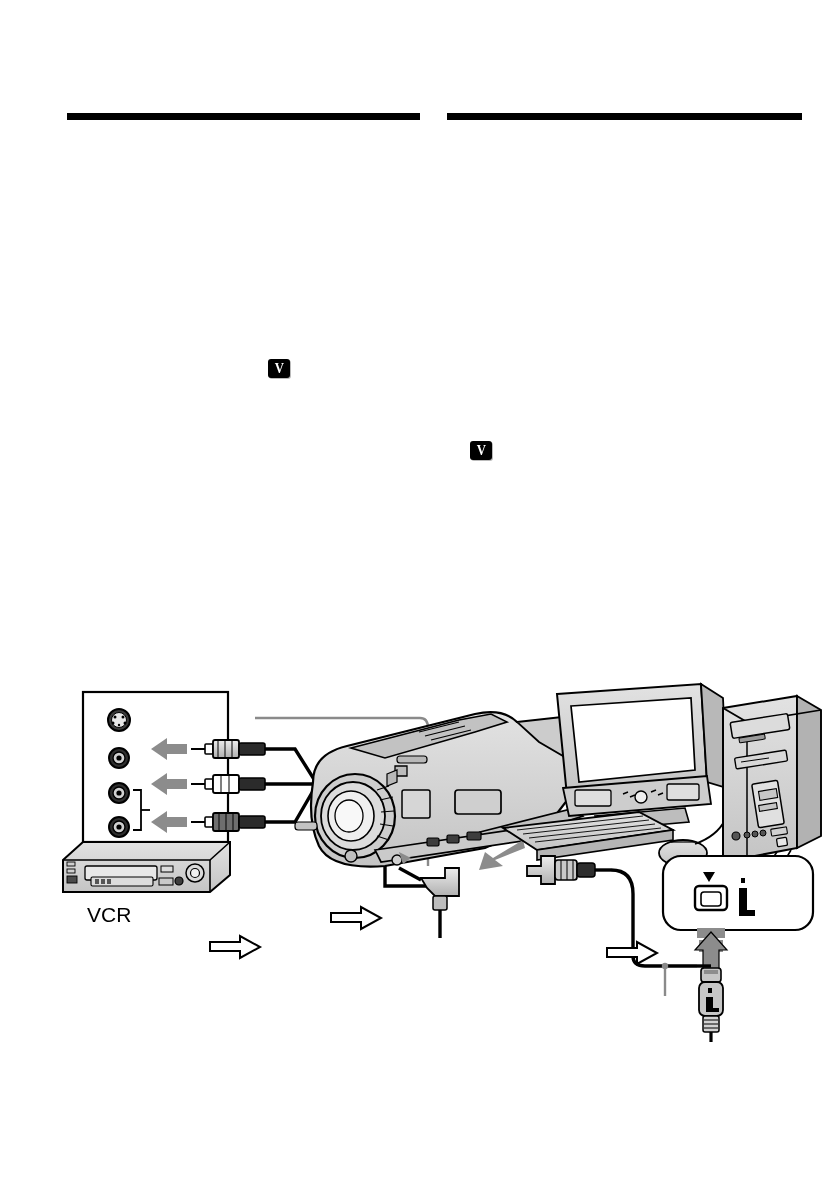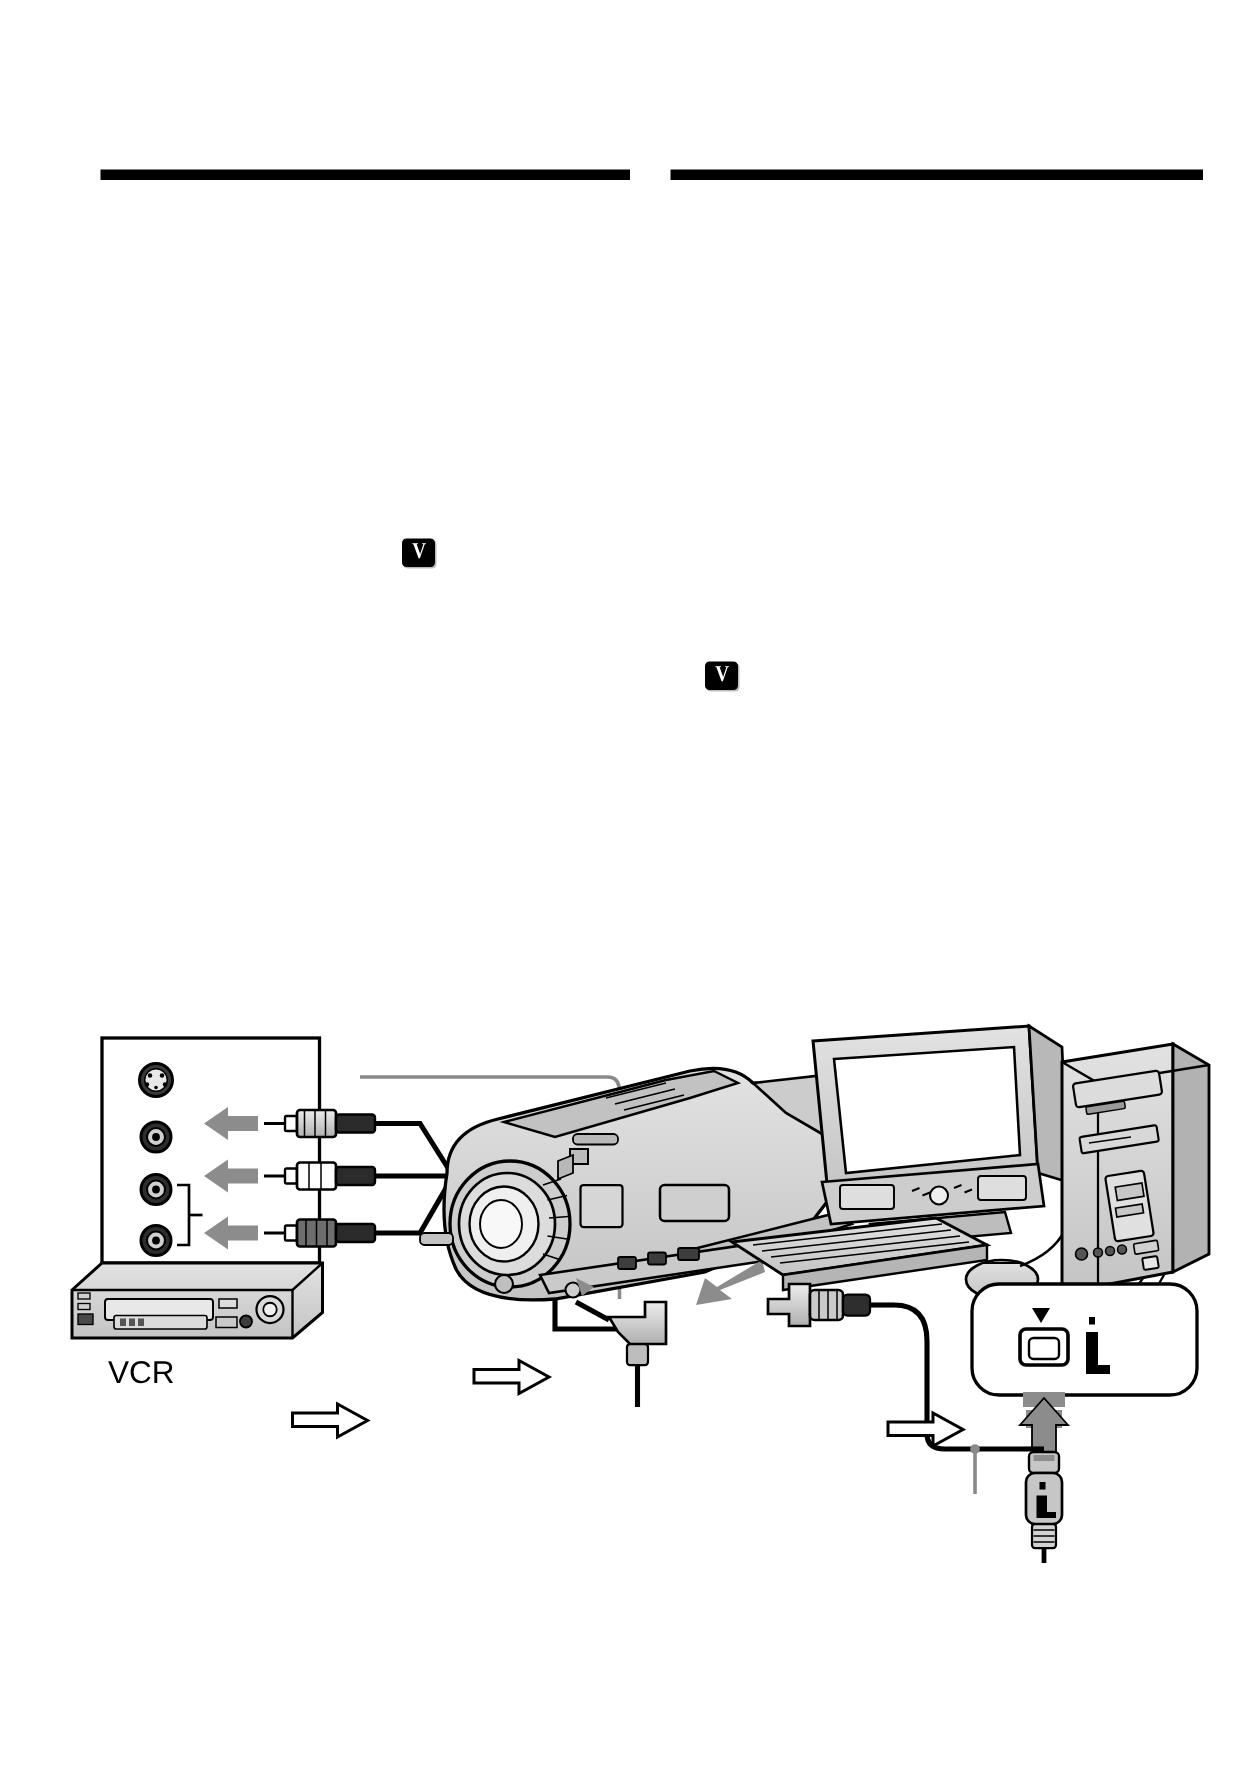--- a/index.html
+++ b/index.html
@@ -23,21 +23,21 @@
   #dv-mark-1{left:268px;top:359px;}
   #dv-mark-2{left:470px;top:441px;}
 
   
   .col{position:absolute;top:140px;width:353px;height:520px;}
   #col-left{left:67px;}
   #col-right{left:447px;}
   .col .body-text{font-size:11px;line-height:15px;color:#000;white-space:pre-wrap;}
 
   
-  #diagram{position:absolute;left:40px;top:670px;width:770px;height:400px;}
+  #diagram{position:absolute;left:55px;top:670px;width:770px;height:400px;}
   #diagram svg{display:block;}
   .lbl{font-family:"Liberation Sans",sans-serif;font-size:21px;fill:#000;}
 </style>
 </head>
 <body>
 
 <div class="page">
 
   <div class="rule" id="rule-left"></div>
   <div class="rule" id="rule-right"></div>

